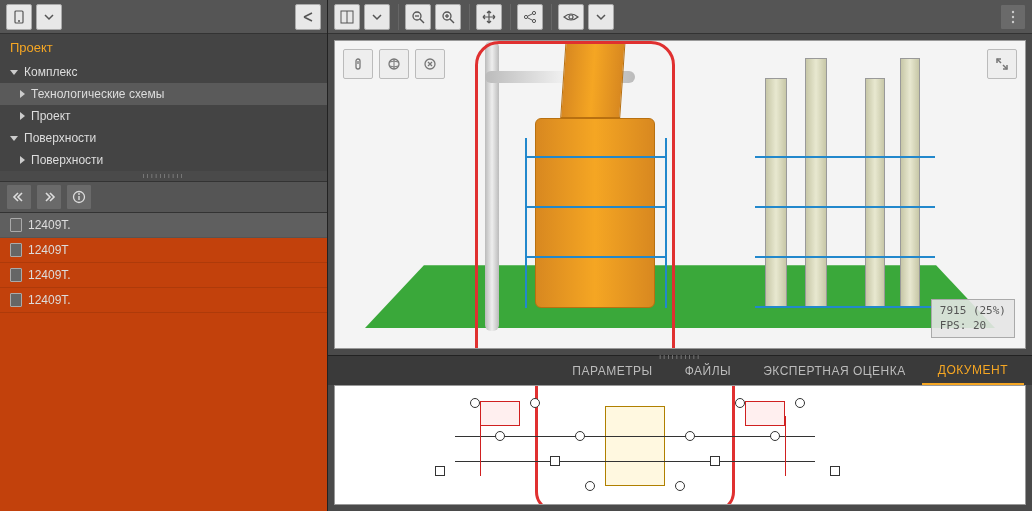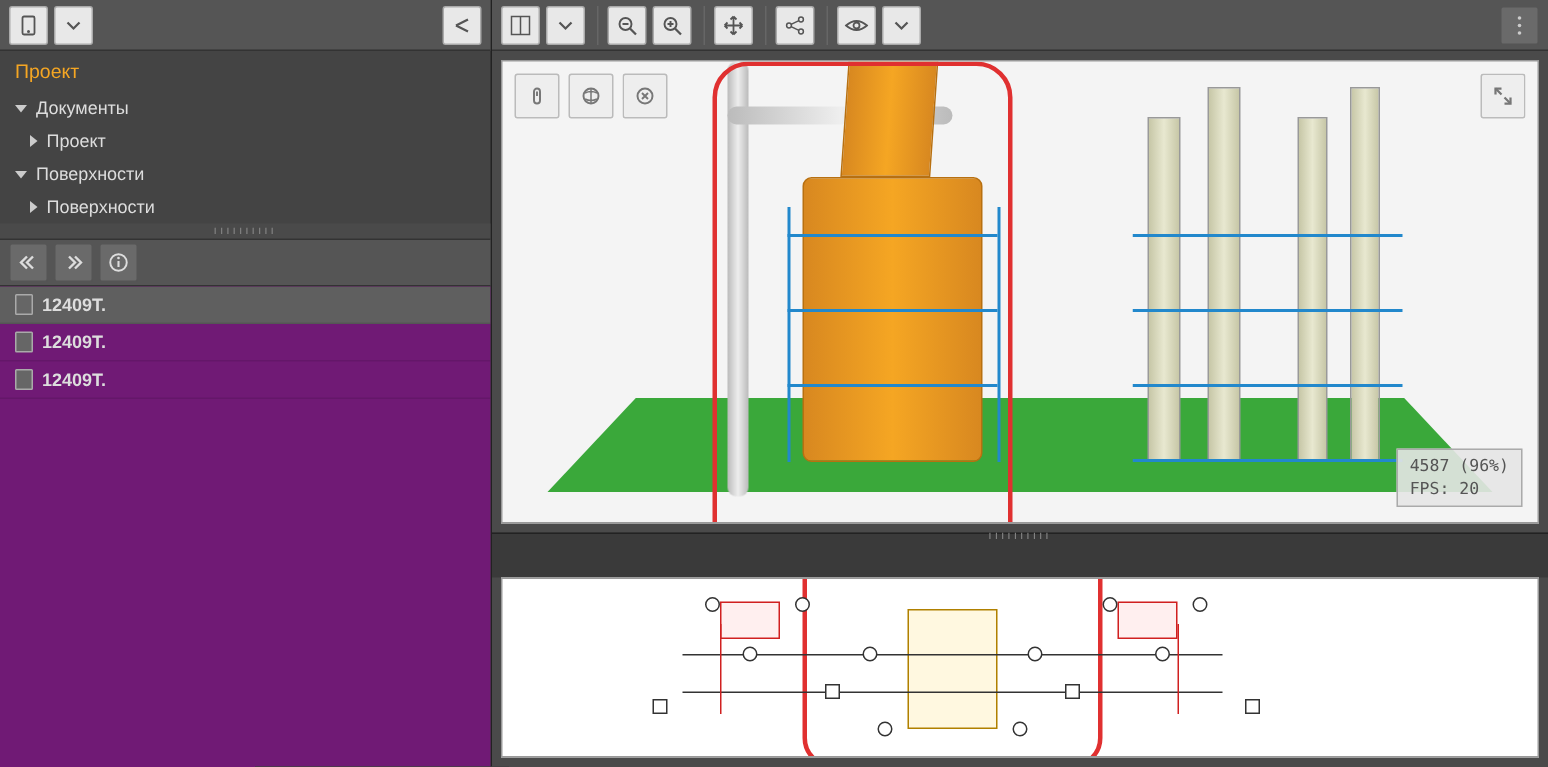--- a/index.html
+++ b/index.html
@@ -92,22 +92,21 @@
     display: flex;
     align-items: center;
     padding: 0 6px;
     gap: 4px;
     border-top: 1px solid #333;
     border-bottom: 1px solid #333;
   }
   .file-list {
     flex: 1;
     overflow-y: auto;
-    background: #701a75;
-    font-weight: bold;
+    background: #c2410c;
   }
   .file-item {
     padding: 5px 10px;
     display: flex;
     align-items: center;
     gap: 6px;
     cursor: pointer;
     color: #ddd;
     border-bottom: 1px solid rgba(0,0,0,0.1);
   }
@@ -310,21 +309,25 @@
             <path d="M2 6 L10 2 M2 6 L10 10" fill="none" stroke="#555" stroke-width="1.5"></path>
           </svg>
       </div>
     </div>
 
     <div class="tree">
       <div class="tree-title">Проект</div>
       <div id="tree-items">
           <div class="tree-item lvl0 open">
             <span class="arrow"></span>
-            <span>Документы</span>
+            <span>Комплекс</span>
+          </div>
+          <div class="tree-item lvl1 selected">
+            <span class="arrow"></span>
+            <span>Технологические схемы</span>
           </div>
           <div class="tree-item lvl1">
             <span class="arrow"></span>
             <span>Проект</span>
           </div>
           <div class="tree-item lvl0 open">
             <span class="arrow"></span>
             <span>Поверхности</span>
           </div>
           <div class="tree-item lvl1">
@@ -354,20 +357,24 @@
             <circle cx="7" cy="4" r="0.9" fill="#ddd"></circle>
           </svg>
       </div>
     </div>
 
     <div class="file-list">
       <div id="file-items">
           <div class="file-item sel">
             <span class="file-icon"></span>
             <span>12409T.</span>
+          </div>
+          <div class="file-item">
+            <span class="file-icon"></span>
+            <span>12409T</span>
           </div>
           <div class="file-item">
             <span class="file-icon"></span>
             <span>12409T.</span>
           </div>
           <div class="file-item">
             <span class="file-icon"></span>
             <span>12409T.</span>
           </div>
         </div>
@@ -494,28 +501,34 @@
           </div>
         </div>
         <div class="vp-btn expand-btn">
           <svg width="14" height="14" viewBox="0 0 14 14">
               <path d="M2 6 L2 2 L6 2 M12 8 L12 12 L8 12" fill="none" stroke="#777" stroke-width="1.5"></path>
               <path d="M2 2 L6 6 M12 12 L8 8" stroke="#777" stroke-width="1.5"></path>
             </svg>
         </div>
 
         <div class="stats-box">
-          <div>4587 (96%)</div>
+          <div>7915 (25%)</div>
           <div>FPS: 20</div>
         </div>
       </div>
 
       <div class="tabs-row">
         <div class="drag-mini">ıııııııııı</div>
         <div class="tabs-spacer"></div>
+        <div id="tab-items" style="display:flex;height:100%">
+            <div class="tab">ПАРАМЕТРЫ</div>
+            <div class="tab">ФАЙЛЫ</div>
+            <div class="tab">ЭКСПЕРТНАЯ ОЦЕНКА</div>
+            <div class="tab active">ДОКУМЕНТ</div>
+          </div>
       </div>
 
       <div class="doc-view">
         <div class="annot annot2"></div>
 
         <div class="schematic-box" style="left:270px; top:20px; width:60px; height:80px"></div>
         <div class="schematic-box" style="left:145px; top:15px; width:40px; height:25px; border-color:#d02020; background:rgba(255,100,100,0.1)"></div>
         <div class="schematic-box" style="left:410px; top:15px; width:40px; height:25px; border-color:#d02020; background:rgba(255,100,100,0.1)"></div>
         <div class="schem-line" style="left:120px; top:50px; width:360px; height:1px"></div>
         <div class="schem-line" style="left:120px; top:75px; width:360px; height:1px"></div>

